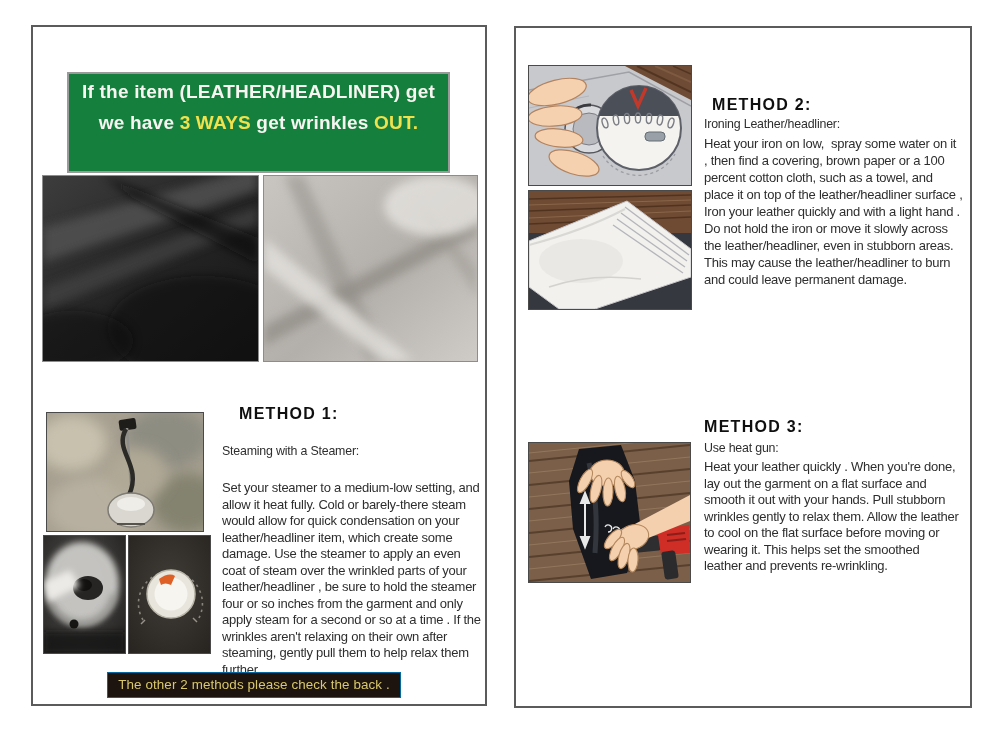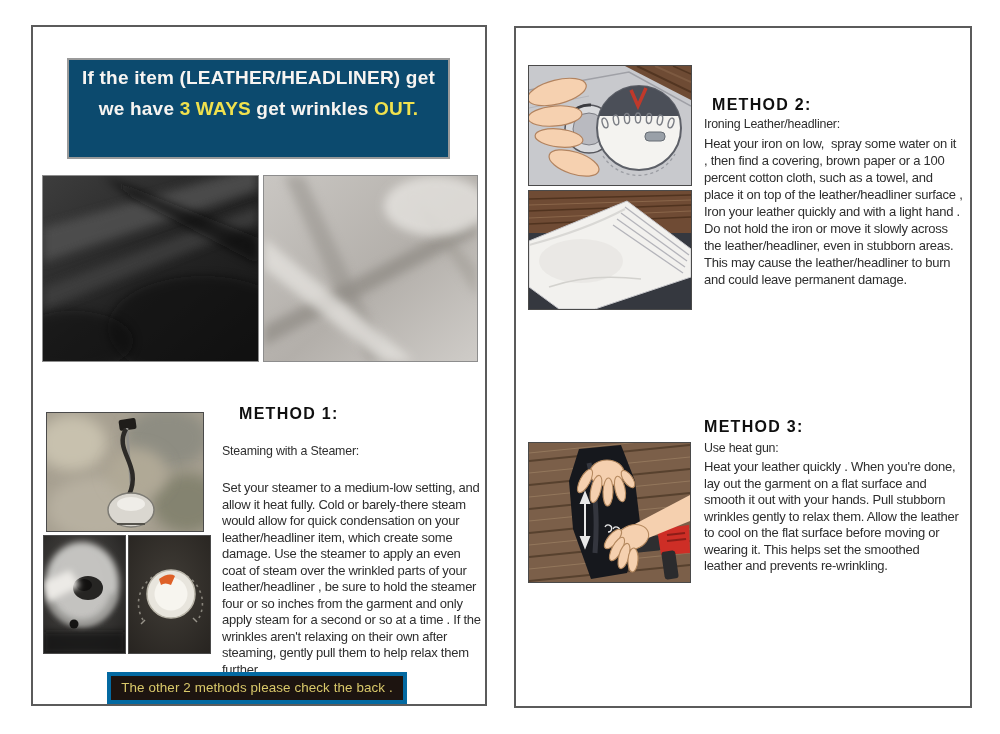--- a/index.html
+++ b/index.html
@@ -2,38 +2,38 @@
 <html><head>
 <meta charset="utf-8">
 <style>
   html,body{margin:0;padding:0;background:#ffffff;}
   #canvas{position:relative;width:1000px;height:734px;background:#ffffff;overflow:hidden;
           font-family:"Liberation Sans","DejaVu Sans",sans-serif;}
   .panel{position:absolute;background:#fff;border:2px solid #5b5b5b;box-sizing:content-box;}
   #left-panel{left:31px;top:25px;width:452px;height:677px;}
   #right-panel{left:514px;top:26px;width:454px;height:678px;}
 
-  .title-card{position:absolute;left:34px;top:31px;width:379px;height:95px;
-              background:#0c4a6e;border:2px solid #9a9a9a;
+  .title-card{position:absolute;left:34px;top:45px;width:379px;height:95px;
+              background:#15803d;border:2px solid #9a9a9a;
               color:#f7f4f1;font-weight:bold;font-size:19px;line-height:31px;
               text-align:center;letter-spacing:0.2px;padding-top:2px;}
   .hl{color:#f0e14d;}
 
   figure.photo{position:absolute;margin:0;border:1px solid #8d8d8d;overflow:hidden;background:#ddd;}
   figure.photo svg{display:block;width:100%;height:100%;}
   figure.dark-border{border:1px solid #4a4a4a;}
 
   .method-heading{position:absolute;font-weight:bold;font-size:16px;letter-spacing:1.3px;color:#0f0f0f;}
   .method-sub{position:absolute;font-size:12.4px;letter-spacing:-0.2px;color:#2e2e2e;}
   .method-body{position:absolute;font-size:13px;letter-spacing:-0.25px;line-height:16.5px;
                color:#2e2e2e;white-space:pre;}
   .lh17{line-height:17px;}
 
   .footer-note{position:absolute;left:74px;top:645px;width:292px;height:24px;
-               background:#1d1410;border:4px solid #0369a1;color:#d9c86a;
+               background:#1d1410;border:1px solid #0369a1;color:#d9c86a;
                font-size:13.4px;line-height:24px;text-align:center;letter-spacing:0.1px;}
 </style>
 </head>
 <body>
 
 <div id="canvas">
 
   <div id="left-panel" class="panel">
 
     <div class="title-card">

